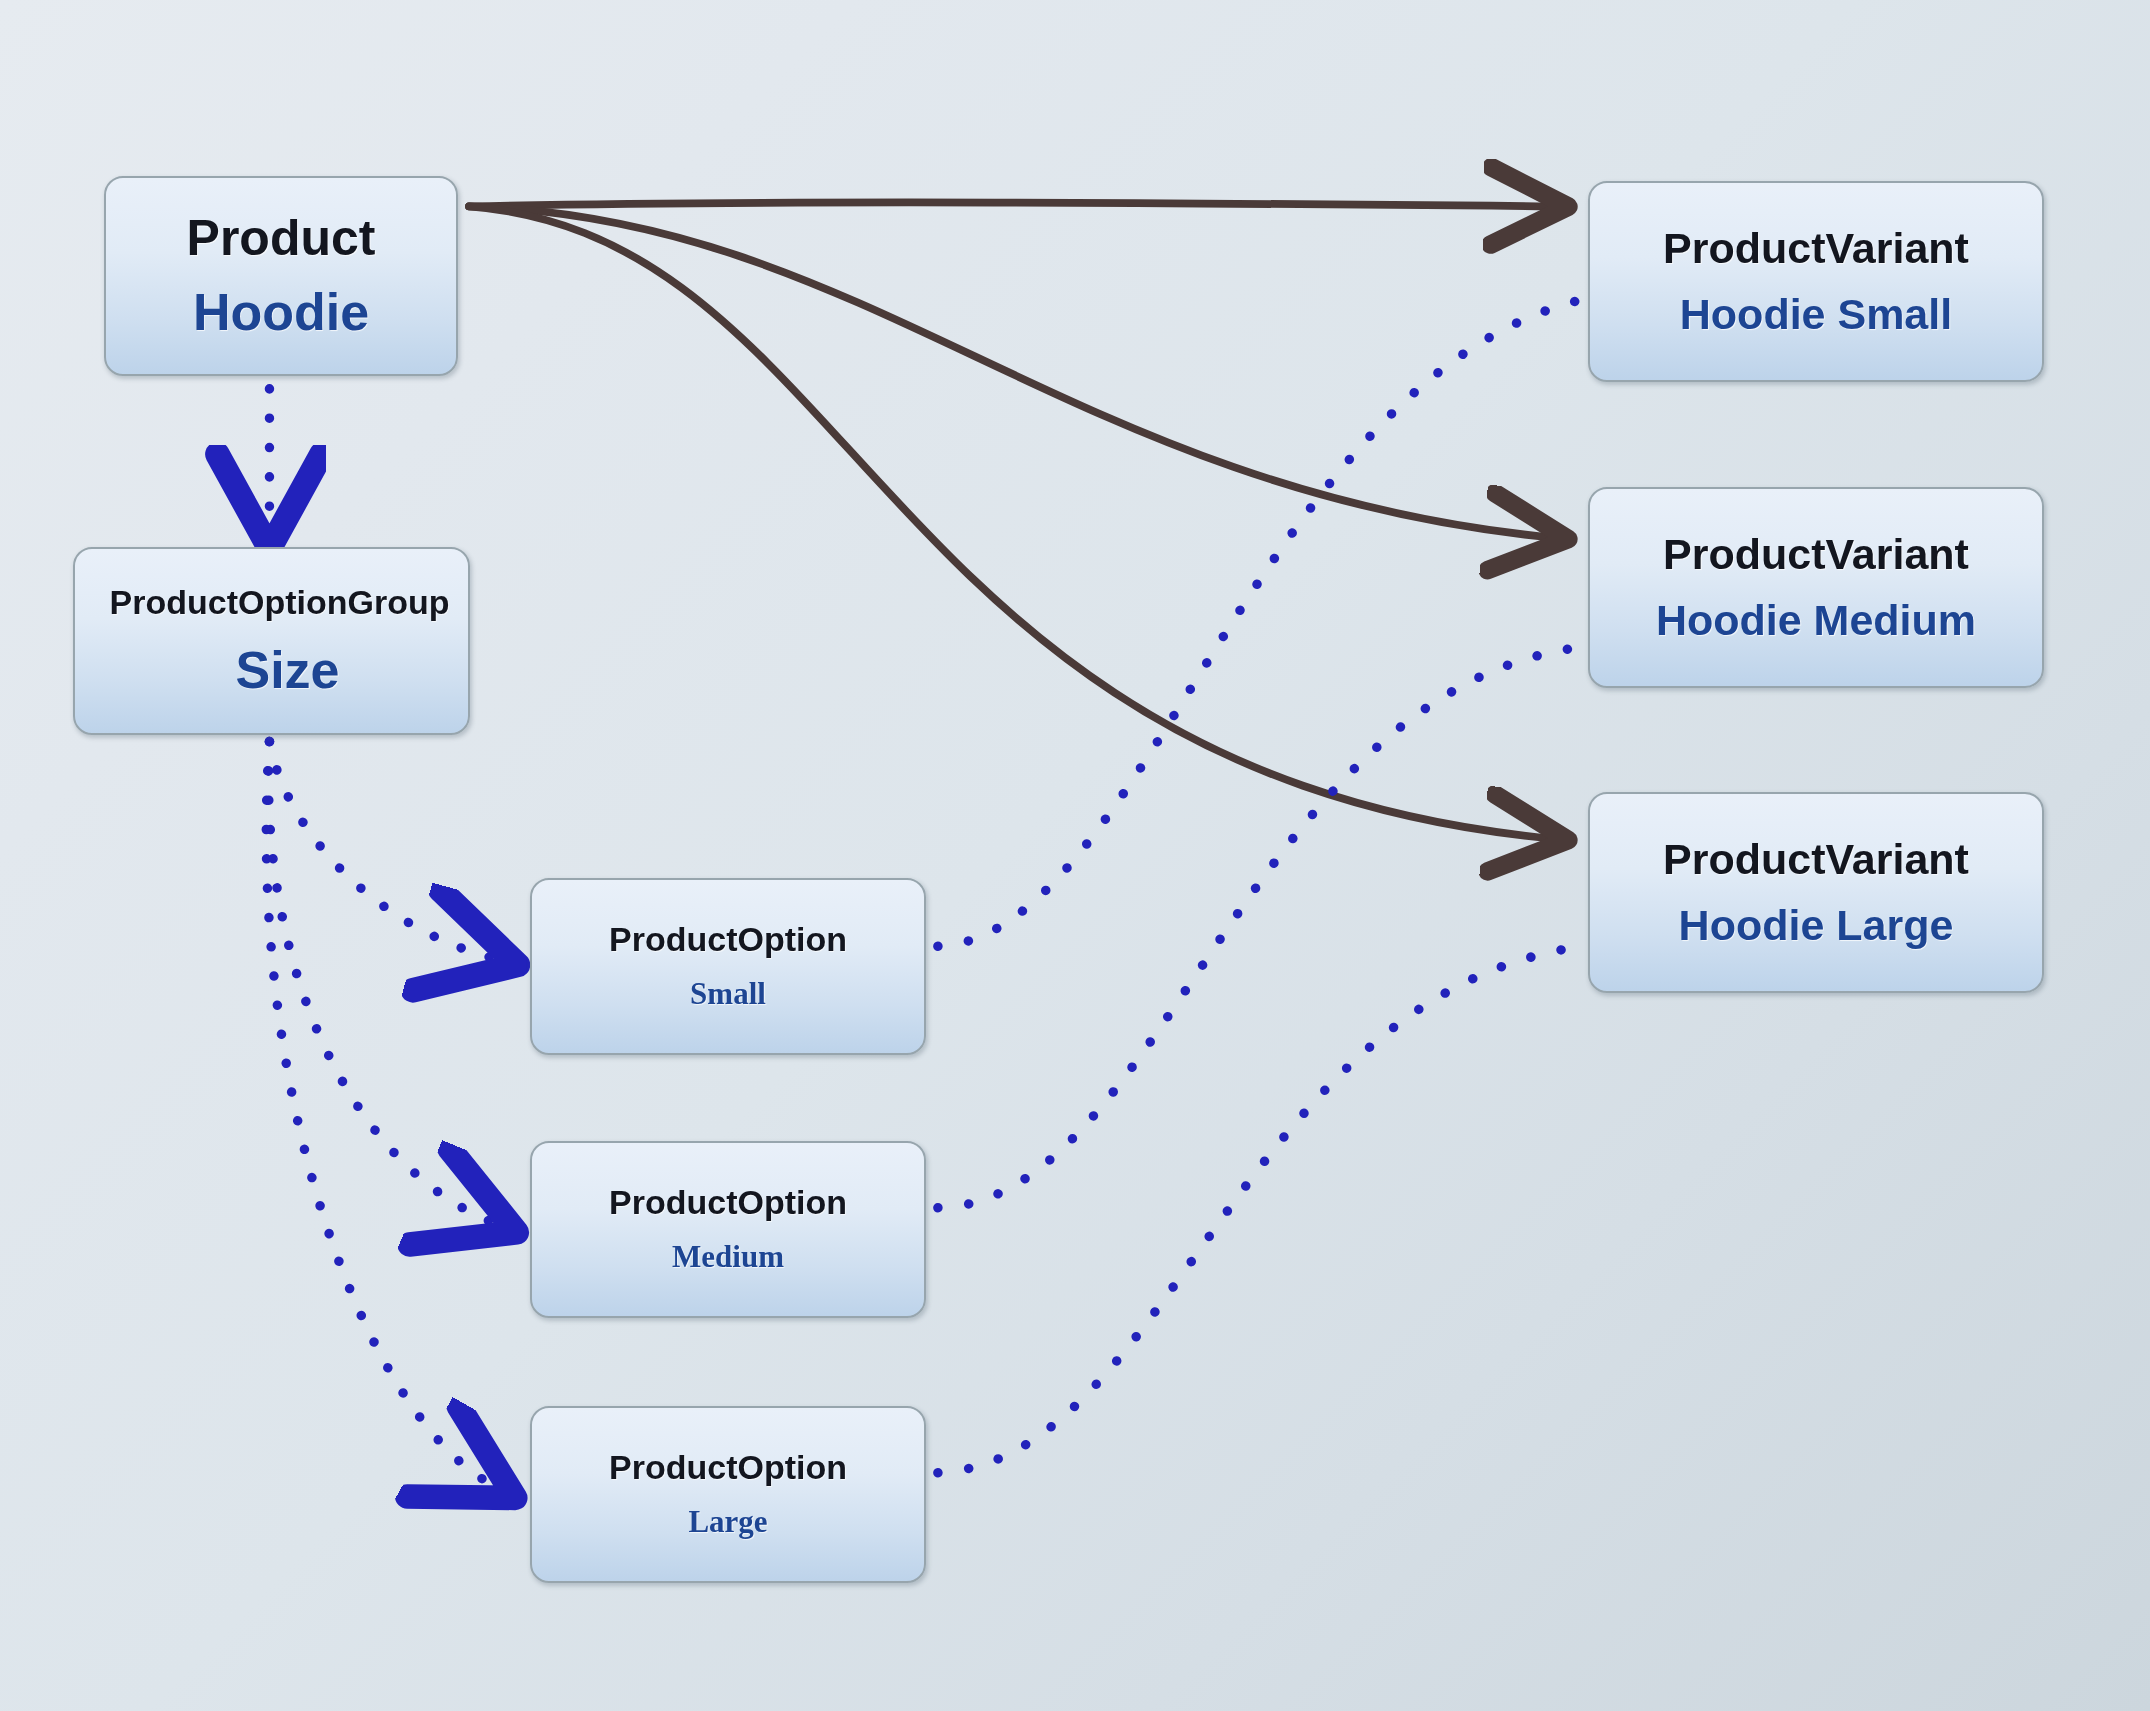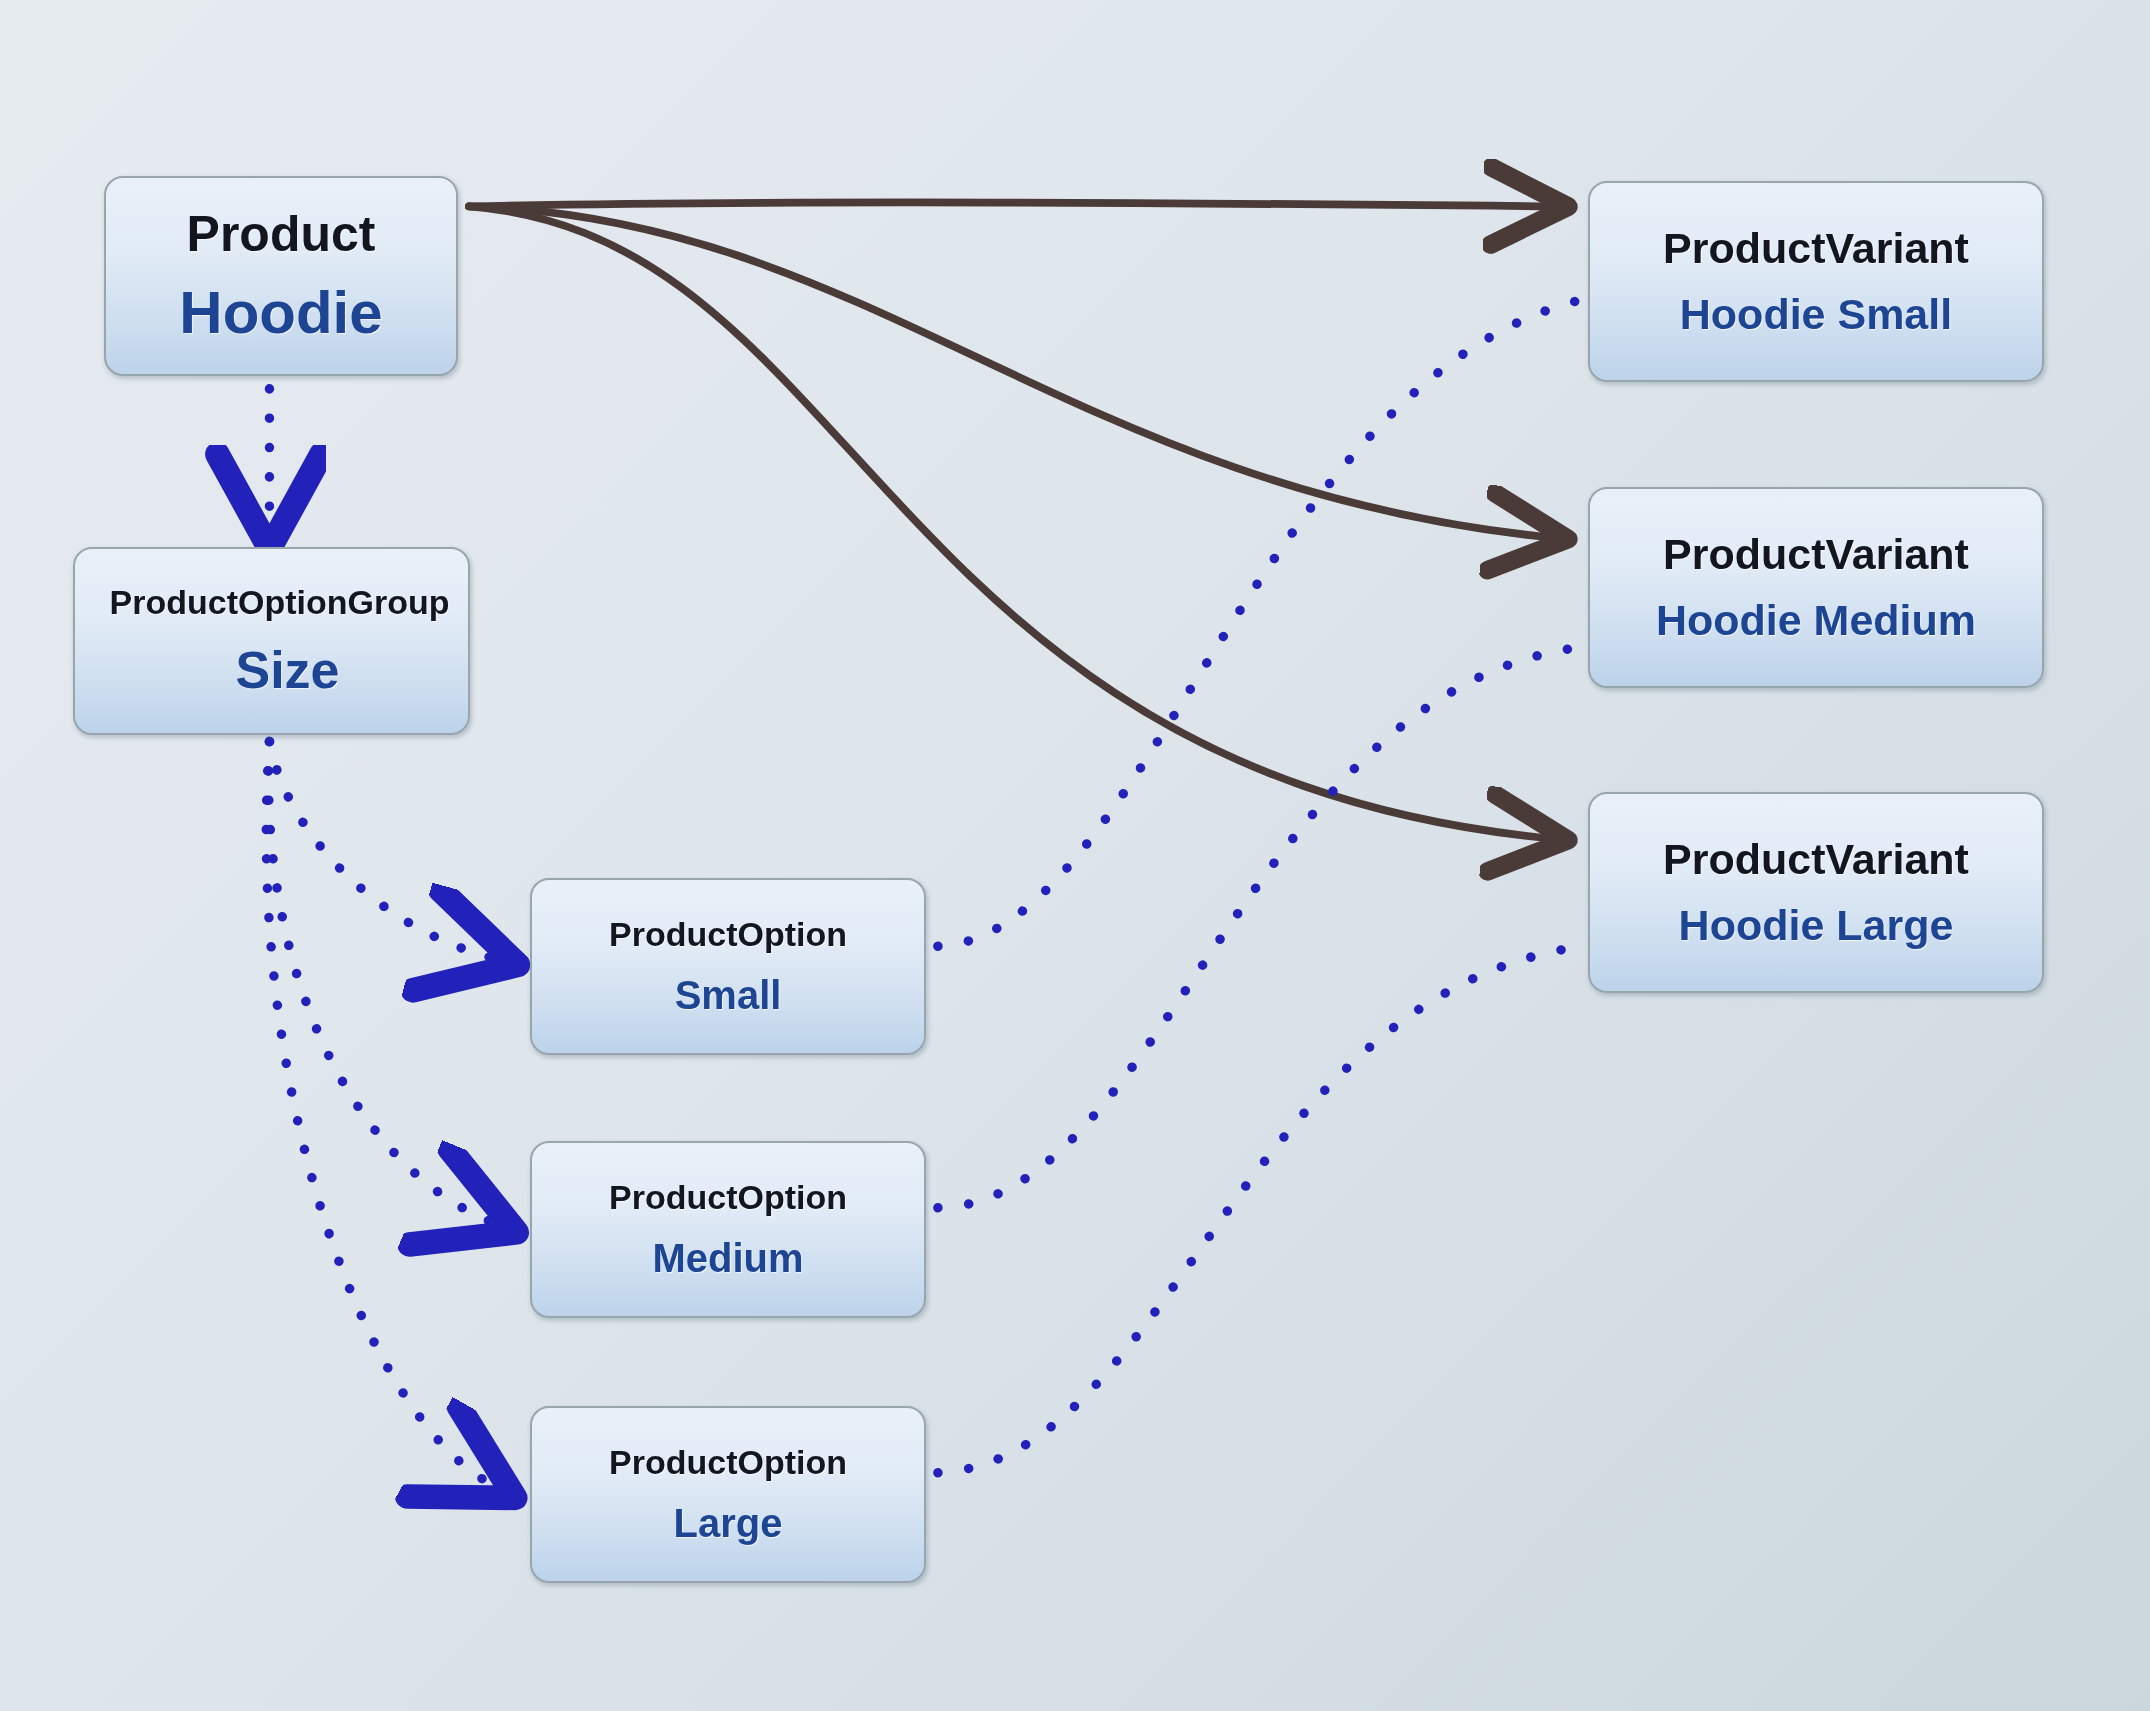--- a/index.html
+++ b/index.html
@@ -45,29 +45,29 @@
   .node .nsub {
     color: #1d4593;
     font-weight: bold;
     text-shadow: 0.9px 0.9px 0.9px rgba(255,255,255,0.75);
     line-height: 1.05;
   }
 
   
   .n-product      { left:104px;  top:176px;  width:354px; height:200px; }
   .n-product .ntitle { font-size: 50px; margin-bottom: 20.6px; }
-  .n-product .nsub   { font-size: 60px; }
+  .n-product .nsub   { font-size: 52px; }
 
   .n-pog          { left:73px;   top:547px;  width:397px; height:188px;padding-left:16px; }
   .n-pog .ntitle  { font-size: 34px; margin-bottom: 22.4px; }
   .n-pog .nsub    { font-size: 52px; margin-left: 16px; }
 
   .n-opt          { left:530px;  width:396px; height:177px; }
   .n-opt .ntitle  { font-size: 34px; margin-bottom: 20.6px; }
-  .n-opt .nsub    { font-size: 40px; }
+  .n-opt .nsub    { font-size: 31px; font-family: Liberation Serif, serif; }
   .n-opt-small    { top:878px; }
   .n-opt-medium   { top:1141px; }
   .n-opt-large    { top:1406px; }
 
   .n-var          { left:1588px; width:456px; height:201px; }
   .n-var .ntitle  { font-size: 43px; margin-bottom: 20.6px; }
   .n-var .nsub    { font-size: 43px; }
   .n-var-small    { top:181px;  }
   .n-var-medium   { top:487px;  }
   .n-var-large    { top:792px;  }

